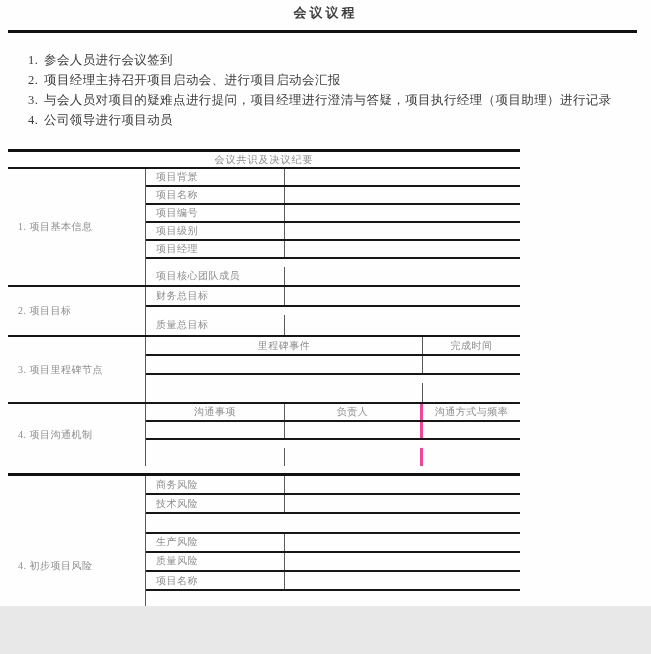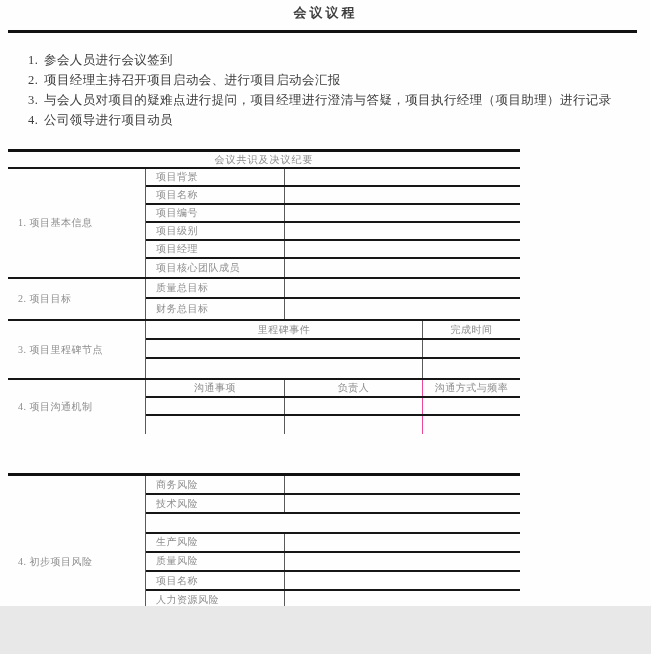--- a/index.html
+++ b/index.html
@@ -73,36 +73,36 @@
     width: 138px;
     border-right: 1px solid #5a5a5a;
     display: flex;
     align-items: center;
     padding-left: 10px;
   }
 
   .sec-rows { flex: 1 1 auto; display: flex; flex-direction: column; }
 
   .frow { display: flex; border-bottom: 2px solid #161616; }
-  .frow:last-child { border-bottom: none; }
+  .frow:last-child { border-bottom: none; margin-top: 8px; }
   .r18 { height: 18px; }
   .r19 { height: 19px; }
   .r20 { height: 20px; }
   .r192 { height: 19.2px; }
 
   .cell { display: flex; align-items: center; }
   .lbl {
     flex: 0 0 139px; width: 139px;
     border-right: 1px solid #5a5a5a;
     padding-left: 10px;
   }
   .val { flex: 1 1 auto; }
 
   .col-wide  { flex: 0 0 277px; width: 277px; border-right: 1px solid #5a5a5a; justify-content: center; }
-  .col-mid   { flex: 0 0 138px; width: 138px; border-right: 1px solid #ec4899; justify-content: center; }
+  .col-mid   { flex: 0 0 138px; width: 138px; border-right: 3px solid #ec4899; justify-content: center; }
   .col-end   { flex: 1 1 auto; justify-content: center; }
 
   .stub {
     position: absolute;
     top: 651.8px; left: 8px;
     width: 512px; height: 3px;
     display: flex;
   }
   .stub .a { width: 138px; border-right: 1px solid #5a5a5a; }
   .stub .b { width: 139px; border-right: 1px solid #5a5a5a; }
@@ -165,25 +165,25 @@
           <div class="cell lbl">项目核心团队成员</div>
           <div class="cell val"></div>
         </div>
       </div>
     </div>
 
     <div class="sec">
       <div class="sec-label">2. 项目目标</div>
       <div class="sec-rows">
         <div class="frow r20">
+          <div class="cell lbl">财务总目标</div>
+          <div class="cell val"></div>
+        </div>
+        <div class="frow r20">
           <div class="cell lbl">质量总目标</div>
-          <div class="cell val"></div>
-        </div>
-        <div class="frow r20">
-          <div class="cell lbl">财务总目标</div>
           <div class="cell val"></div>
         </div>
       </div>
     </div>
 
     <div class="sec">
       <div class="sec-label">3. 项目里程碑节点</div>
       <div class="sec-rows">
         <div class="frow r19">
           <div class="cell col-wide">里程碑事件</div>
@@ -244,21 +244,20 @@
         </div>
         <div class="frow r192">
           <div class="cell lbl">质量风险</div>
           <div class="cell val"></div>
         </div>
         <div class="frow r192">
           <div class="cell lbl">项目名称</div>
           <div class="cell val"></div>
         </div>
         <div class="frow r192">
-          <div class="cell lbl">人力资源风险</div>
           <div class="cell val"></div>
         </div>
         <div class="frow r192">
           <div class="cell lbl">自然风险</div>
           <div class="cell val"></div>
         </div>
         <div class="frow r192">
           <div class="cell lbl">项目助理</div>
           <div class="cell val"></div>
         </div>

